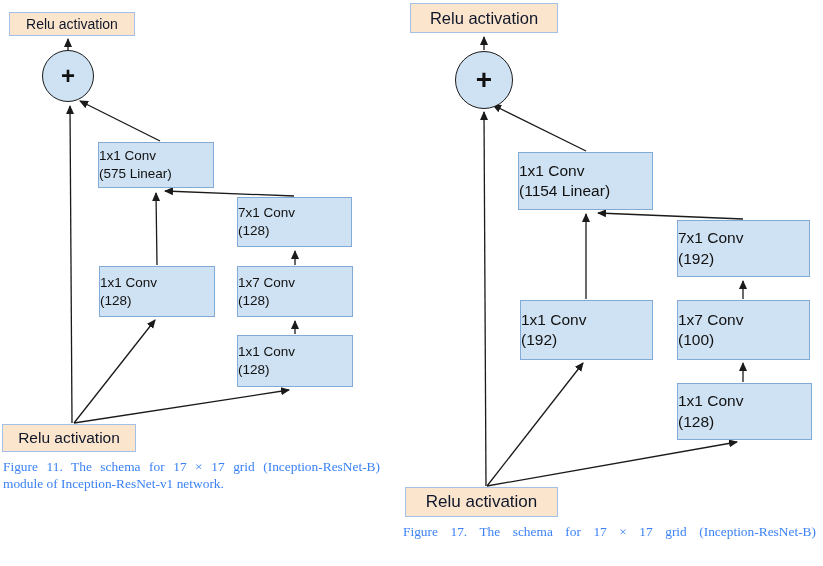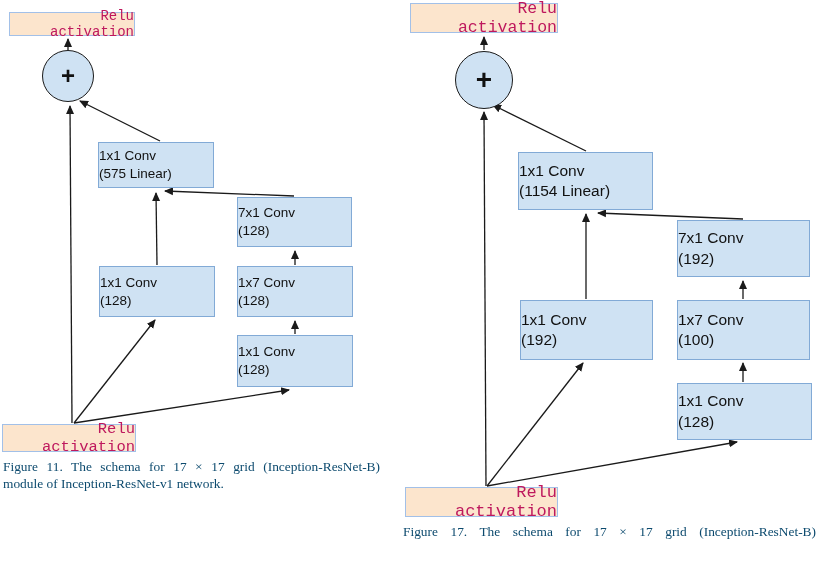--- a/index.html
+++ b/index.html
@@ -22,39 +22,38 @@
     text-align: center;
     color: #111;
     line-height: 1.32;
   }
   .relu-box {
     background: var(--relu-fill, #fce5cd);
     border: 1.6px solid var(--relu-border, #a2c0e8);
     display: flex;
     align-items: center;
     justify-content: center;
-    text-align: right;
-    color: #be185d;
-    font-family: Liberation Mono, monospace;
+    text-align: center;
+    color: #0f172a;
   }
   .add-circle {
     background: var(--conv-fill, #cfe2f3);
     border: 1.8px solid #1a1a1a;
     border-radius: 50%;
     display: flex;
     align-items: center;
     justify-content: center;
     color: #111;
     font-weight: bold;
   }
   .caption {
     font-family: "Liberation Serif", "DejaVu Serif", serif;
     font-size: 13.4px;
     line-height: 16.6px;
-    color: #0c4a6e;
+    color: #3b82f6;
   }
   .caption .just { text-align: justify; text-align-last: justify; }
   .wires { position: absolute; left: 0; top: 0; pointer-events: none; }
   .wires line { stroke: #1a1a1a; stroke-width: 1.3; }
 </style>
 </head>
 <body>
 
 <div id="canvas">
 

